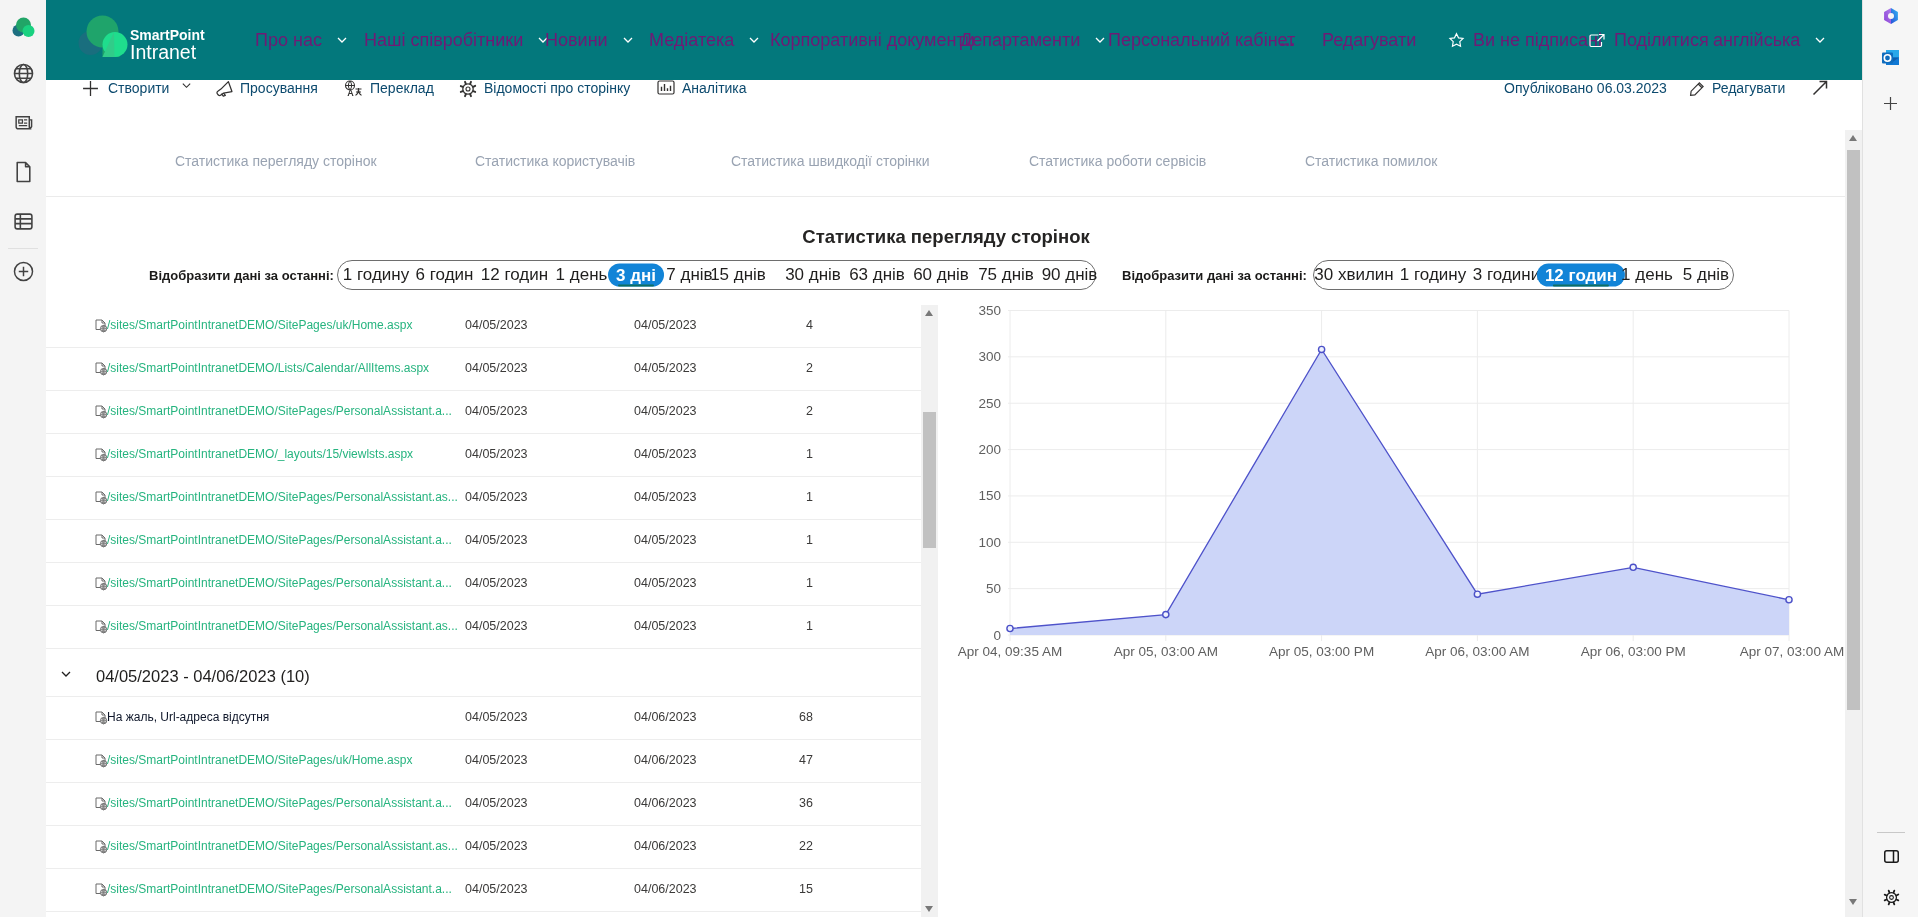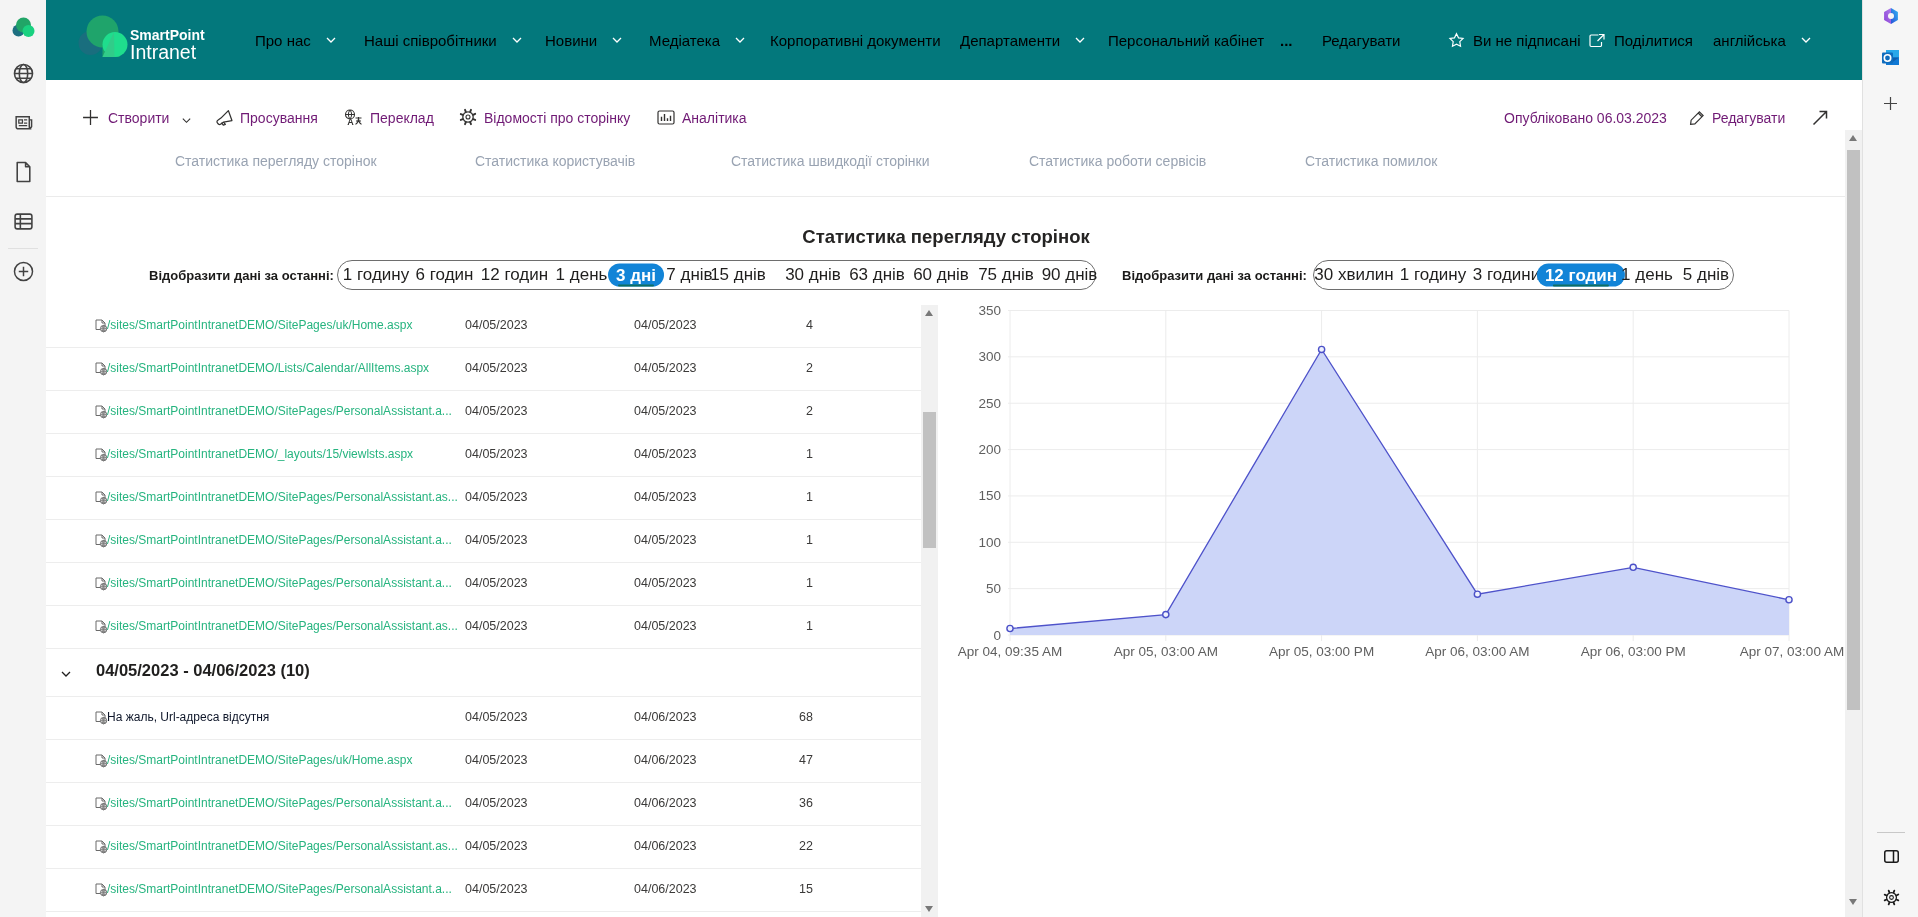--- a/index.html
+++ b/index.html
@@ -1,42 +1,42 @@
 <!DOCTYPE html>
 <html><head><meta charset="utf-8">
 <style>
 *{margin:0;padding:0;box-sizing:border-box}
 html,body{width:1918px;height:917px;overflow:hidden;background:#fff;
 font-family:"Liberation Sans",sans-serif;-webkit-font-smoothing:antialiased}
 .abs{position:absolute}
 #leftrail{left:0;top:0;width:46px;height:917px;background:#f4f4f4}
 #topbar{left:46px;top:0;width:1816px;height:80px;background:#03787c}
 #rightrail{left:1862px;top:0;width:56px;height:917px;background:#f6f6f6;border-left:1px solid #e1e1e1}
-.navitem{position:absolute;top:0;height:80px;display:flex;align-items:center;color:#000000;font-size:15px;white-space:nowrap}
+.navitem{position:absolute;top:0;height:80px;display:flex;align-items:center;color:#701a75;font-size:18px;white-space:nowrap}
 .nav-chev{margin-left:14px}
-.cmditem{position:absolute;top:80px;height:46px;display:flex;align-items:flex-end;color:#701a75;font-size:14px;white-space:nowrap}
+.cmditem{position:absolute;top:80px;height:46px;display:flex;align-items:flex-start;color:#0c4a6e;font-size:14px;white-space:nowrap}
 .tab{position:absolute;top:146px;height:30px;display:flex;align-items:center;color:#99a3b2;font-size:14px;white-space:nowrap}
 #hline1{left:46px;top:196px;width:1799px;height:1px;background:#ebebeb}
 #title{left:646px;top:226px;width:600px;text-align:center;font-size:18.5px;font-weight:bold;color:#252423}
 .flabel{position:absolute;top:268px;font-size:13px;font-weight:bold;color:#1b1a19;white-space:nowrap}
 .pillbox{position:absolute;top:260px;height:30px;border:1px solid #6e6e6e;border-radius:15px}
 .pill{position:absolute;top:50%;transform:translate(-50%,-50%);font-size:17px;color:#201f1e;white-space:nowrap}
 .pillsel{background:#1284d7;color:#fff;font-weight:bold;border-radius:12px;height:23px;line-height:23px;padding:0 8px}
 .pillsel:after{content:"";position:absolute;left:18%;right:18%;bottom:0px;height:2px;background:#0f6e62;border-radius:1px}
 
 #tbl{left:46px;top:305px;width:875px;height:612px;overflow:hidden}
 .trow{height:43px;border-bottom:1px solid #ededed;position:relative}
 .trow .ric{position:absolute;left:49px;top:14px}
 .trow .lnk{position:absolute;left:61px;top:13px;font-size:12px;color:#26b47f;white-space:nowrap}
 .trow .gray{color:#0f172a}
 .trow .d1{position:absolute;left:419px;top:13px;font-size:12.5px;color:#3b3a39}
 .trow .d2{position:absolute;left:588px;top:13px;font-size:12.5px;color:#3b3a39}
 .trow .ct{position:absolute;left:687px;width:80px;top:13px;font-size:12.5px;color:#3b3a39;text-align:right}
 .ghead{height:48px;border-bottom:1px solid #ededed;position:relative}
-.ghead .gt{position:absolute;left:50px;top:12px;font-size:16.5px;font-weight:bold;color:#201f1e}
+.ghead .gt{position:absolute;left:50px;top:18px;font-size:16.5px;font-weight:normal;color:#201f1e}
 
 .sbtrack{position:absolute;background:#f1f1f1}
 .sbthumb{position:absolute;background:#c1c1c1}
 .arr{position:absolute;width:0;height:0}
 </style></head>
 <body>
 <div class="abs" id="leftrail"></div>
 <div class="abs" id="topbar"></div>
 <div class="abs" id="rightrail"></div>
 

